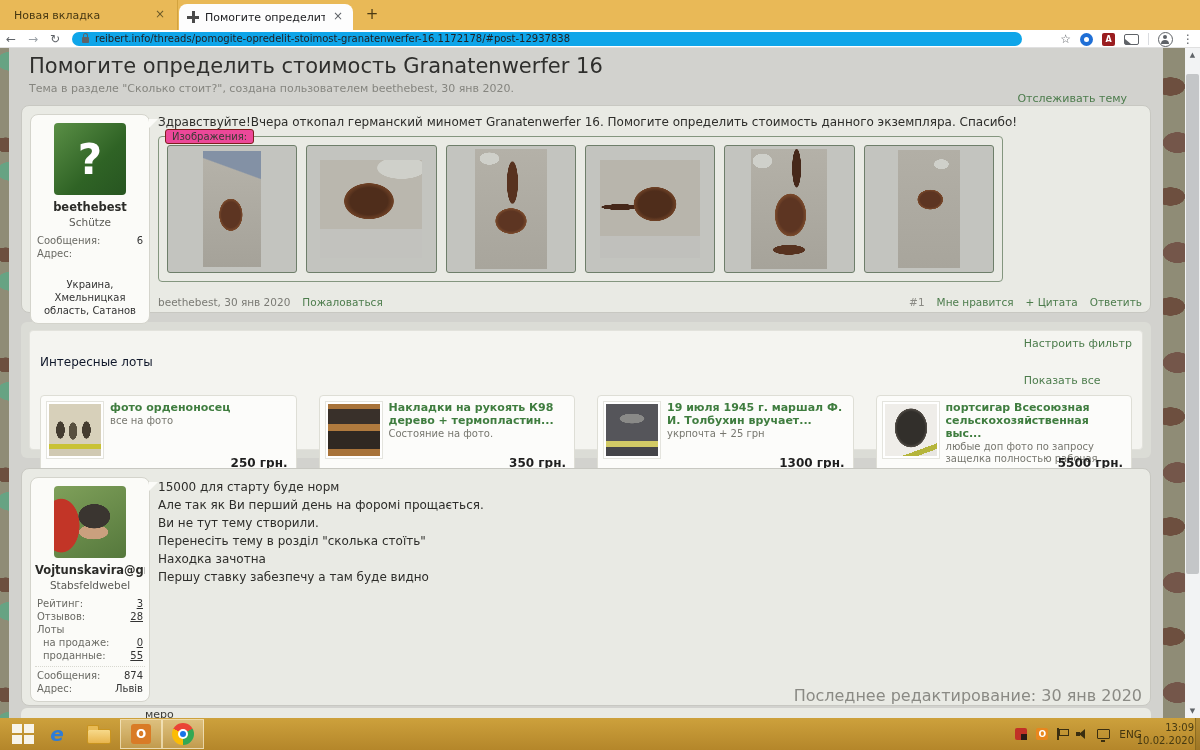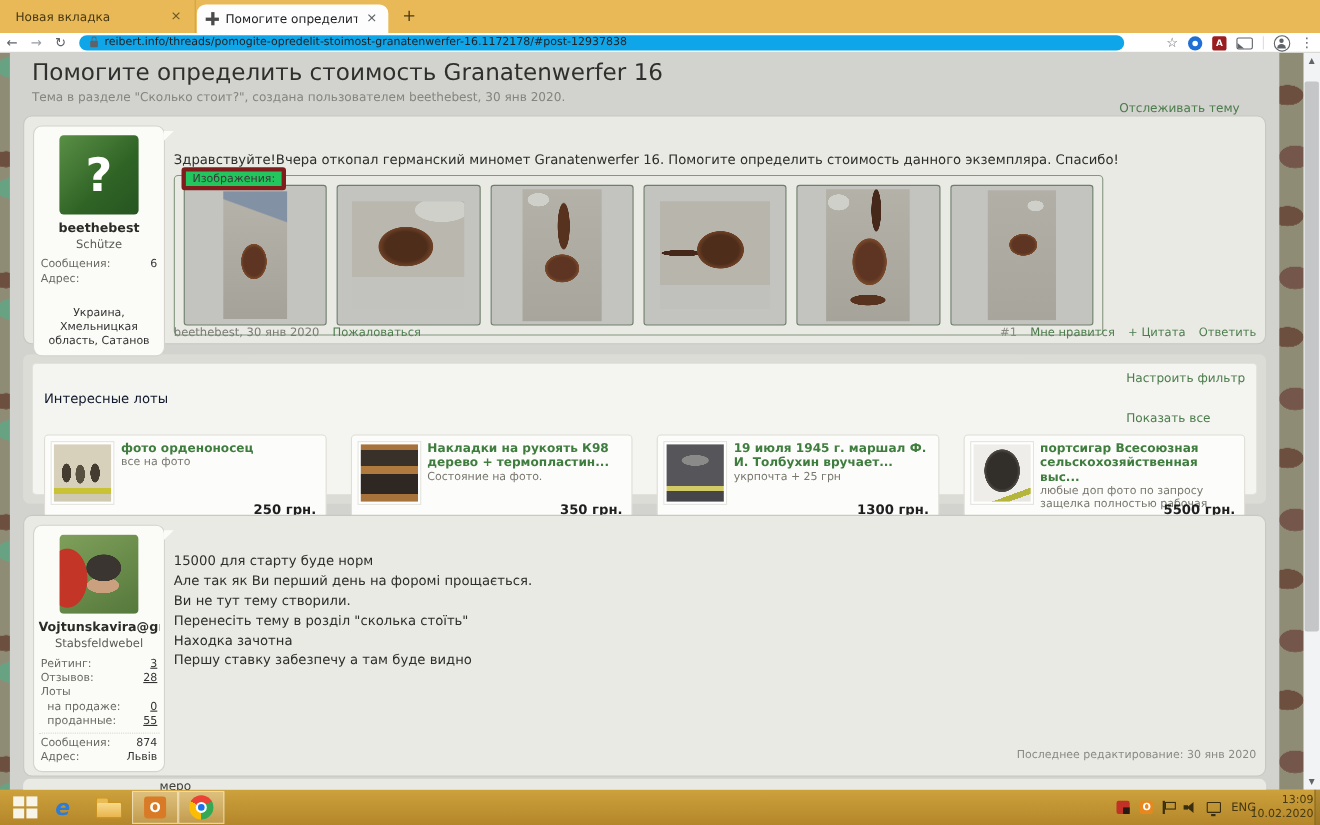--- a/index.html
+++ b/index.html
@@ -87,25 +87,25 @@
   .uname { margin-top:5px; font-size:11.5px; font-weight:bold; color:#2b2b28; white-space:nowrap; overflow:hidden; cursor:pointer; }
   .urank { font-size:10.5px; color:#5a5a55; margin-top:2px; }
   .ustats { margin-top:6px; text-align:left; }
   .usrow { display:flex; justify-content:space-between; font-size:10px; color:#6a6a64; padding:1px 2px; }
   .usrow .v { color:#333; }
   .usrow .v.lnk { text-decoration:underline; cursor:pointer; }
   .usrow.indent { padding-left:8px; }
   .usrow.septop { border-top:1px dotted #d8d8d0; margin-top:4px; padding-top:3px; }
   .uaddr { font-size:10px; color:#333; text-align:center; padding:0 2px; line-height:13px;margin-top:18px; }
 
-  .msgcol { position:absolute; left:136px; top:8px; right:8px; bottom:6px;margin-top:23px; }
+  .msgcol { position:absolute; left:136px; top:8px; right:8px; bottom:6px; }
   .msgtext { font-size:12px; color:#2d2d2a; line-height:16px; }
 
   .imgfieldset { margin-top:6px; width:845px; border:1px solid #84967f; border-radius:4px; padding:8px 8px 8px 8px; position:relative; }
-  .imglegend { position:absolute; top:-8px; left:6px; background:#22c55e; border:4px solid #7f1d1d;
+  .imglegend { position:absolute; top:-8px; left:6px; background:#ec4899; border:1px solid #7f1d1d;
     border-radius:3px; font-size:10px; color:#3a3a35; padding:1px 6px; }
   .thumbrow { display:flex; gap:9px; align-items:stretch; }
   .thumb { width:131px; height:128px; background:#c3c4bf; border:1px solid #6e7e6a; border-radius:3px;
     display:flex; align-items:center; justify-content:center; cursor:pointer; }
   .p1 { width:58px; height:116px; background:
       radial-gradient(ellipse 16px 22px at 48% 55%, #5d3522 0 58%, #7a4a2c 72%, transparent 74%),
       linear-gradient(200deg, #8391a5 0 20%, transparent 21%),
       radial-gradient(ellipse 18px 12px at 75% 12%, #d9dad4 0 60%, transparent 62%),
       linear-gradient(#b6b3aa,#a5a299); }
   .p2 { width:102px; height:98px; background:
@@ -163,21 +163,21 @@
       linear-gradient(#55555a 0 72%, #d2ca66 72% 82%, #45454a 82%); }
   .t4 { background:
       radial-gradient(ellipse 20px 24px at 50% 46%, #322f2b 0 68%, #514c46 80%, transparent 82%),
       linear-gradient(160deg, #efede9 0 82%, #b5b53c 82% 90%, #e8e6e2 90%); }
   .lotbody { margin-left:64px; }
   .lottitle { font-size:11px; font-weight:bold; color:#3f7d3f; line-height:13px; cursor:pointer; }
   .lotdesc { font-size:10px; color:#77776f; line-height:12px; margin-top:1px; }
   .lotprice { position:absolute; right:8px; bottom:4px; font-size:12px; font-weight:bold; color:#1f1f1f; }
 
   .post2lines { font-size:12px; color:#2d2d2a; line-height:16px; margin-top:2px; }
-  .lastedit { position:absolute; right:8px; bottom:13px; font-size:10px; color:#8a8a84; }
+  .lastedit { position:absolute; right:8px; bottom:0; font-size:16px; color:#8a8a84; }
 
   .nextstrip { margin:2px 12px 0 12px; height:12px; background:#e9eae4; border-radius:6px 6px 0 0;
     padding-left:124px; font-size:11px; color:#3c3c38; line-height:13px; overflow:hidden; }
 
   
   .scrollbar { position:absolute; right:0; top:0; width:15px; height:670px; background:#f2f3f4; }
   .sb-arrow { position:absolute; left:0; width:15px; height:14px; font-size:7px; color:#606468;
     text-align:center; line-height:14px; cursor:pointer; }
   .sb-up { top:0; } .sb-down { bottom:0; }
   .sb-thumb { position:absolute; left:1px; top:26px; width:13px; height:500px; background:#c4c6c8; border-radius:2px; cursor:pointer; }

